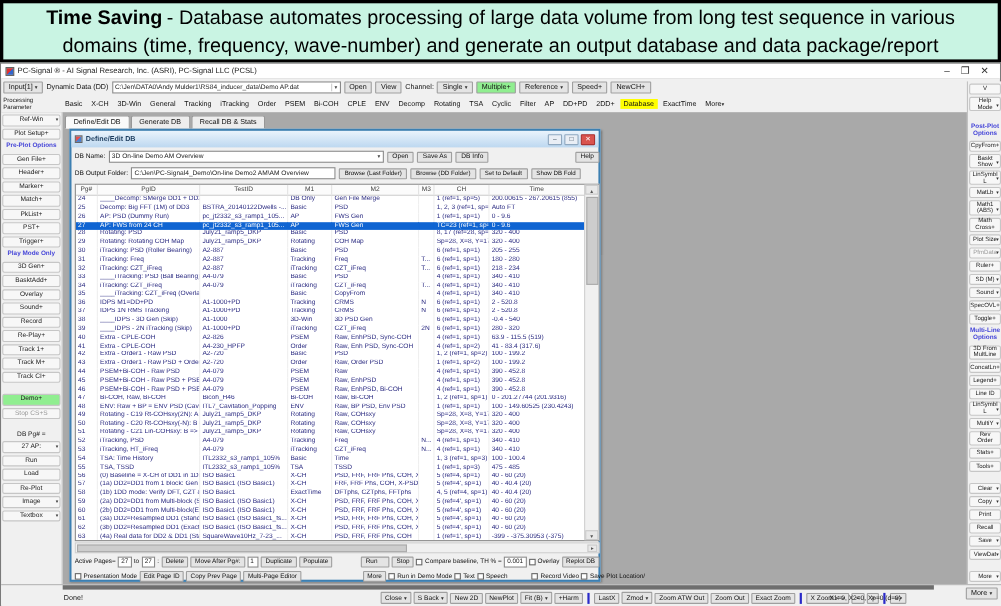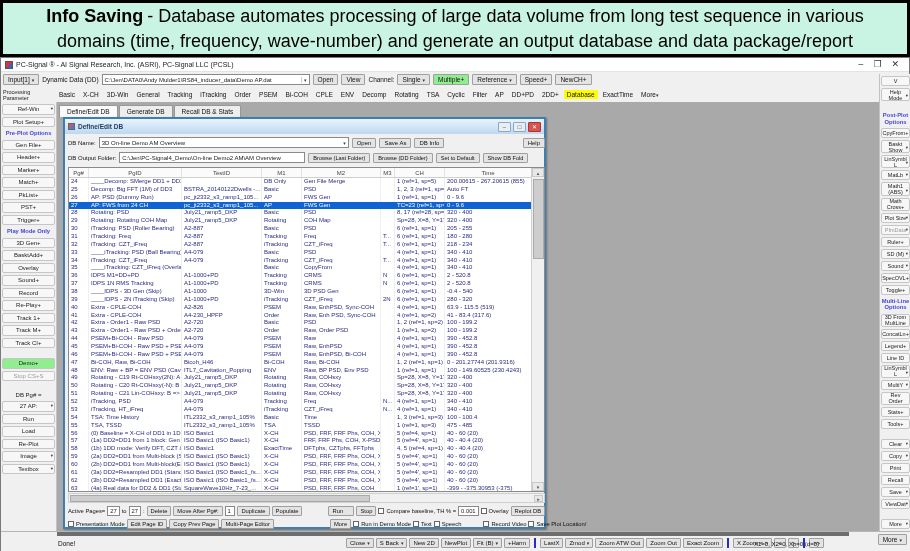--- a/index.html
+++ b/index.html
@@ -121,21 +121,21 @@
   .sbtns .b { font-size:6px; padding:1px 3px; }
   .vsep { width:2px; height:10px; background:#2929c8; margin:0 2px; }
   .coords { position:absolute; left:753px; top:9px; font-size:6px; color:#111; }
   .more-btn { position:absolute; right:4px; top:2px; }
 </style>
 </head>
 <body>
 
 <div class="banner">
   <div class="banner-inner">
-    <b>Info Saving</b><span>-  Database automates processing of large data volume from long test sequence in various domains (time, frequency, wave-number) and generate an output database and data package/report</span>
+    <b>Time Saving</b><span>-  Database automates processing of large data volume from long test sequence in various domains (time, frequency, wave-number) and generate an output database and data package/report</span>
   </div>
 </div>
 
 <div class="app">
 
   <div class="titlebar">
     <span class="app-icon"></span>
     <span class="t">PC-Signal ®  - AI Signal Research, Inc. (ASRI), PC-Signal LLC (PCSL)</span>
     <span class="wctl">
       <span>–</span>

